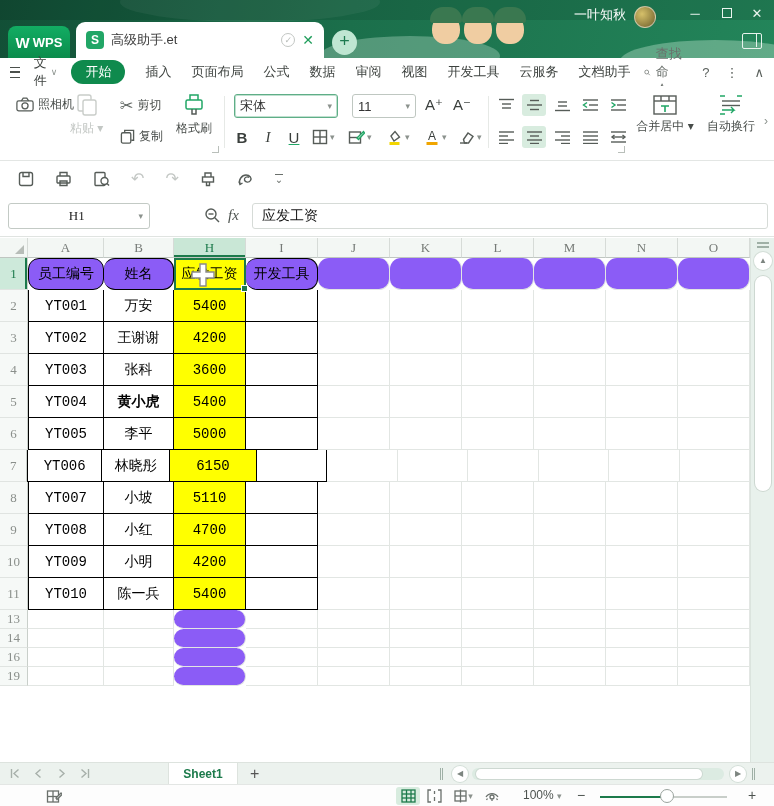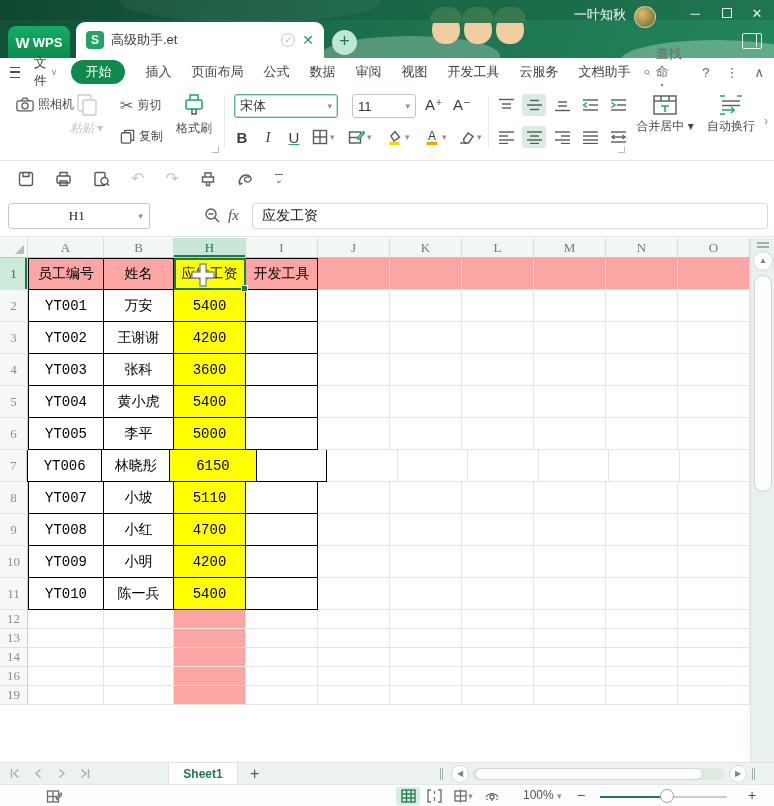--- a/index.html
+++ b/index.html
@@ -49,21 +49,21 @@
   .caret-dn { font-size:9px; color:#8b928d; }
   .mtabs { display:flex; align-items:center; gap:20px; }
   .mtab { color:#3d423f; white-space:nowrap; }
   .mtab.active { background:#0f8a4d; color:#fff; border-radius:13px; padding:3px 14px; }
   .mright { margin-left:auto; display:flex; align-items:center; gap:16px; color:#5a605c; }
   .srch { display:flex; align-items:center; gap:5px; color:#6a706c; }
   .mini-ic { font-size:13px; color:#5a605c; }
   
   .ribbon { position:absolute; left:0; top:86px; width:774px; height:75px; background:#fff; border-bottom:1px solid #e3e6e4; }
   .rb-label { font-size:12px; color:#474c49; }
-  .dis { color:#c3c7c4 !important;font-style:italic; }
+  .dis { color:#c3c7c4 !important; }
   .dis svg { stroke:#c9cdc9 !important; }
   .rbtn { position:absolute; display:flex; align-items:center; gap:4px; }
   .rbig { position:absolute; display:flex; flex-direction:column; align-items:center; gap:2px; }
   svg.lin { stroke:#565c58; fill:none; stroke-width:1.4; }
   .vsep { position:absolute; top:10px; width:1px; height:52px; background:#e6e9e6; }
   .combo { position:absolute; height:24px; border:1px solid #bfc7c1; border-radius:3px; background:#fff;
     display:flex; align-items:center; padding:0 5px; font-size:13px; color:#333; }
   .combo .cv { flex:1; }
   .combo.focus { border-color:#5fae87; box-shadow:0 0 0 1px #bfe0cf inset; }
   .fmt { position:absolute; top:38px; height:26px; display:flex; align-items:center; gap:2px; color:#3a3f3c; }
@@ -99,21 +99,21 @@
   .rownum { background:#f6f9f7; border-right:1px solid #c9cfca; border-bottom:1px solid #e0e4e1;
     display:flex; align-items:center; justify-content:center;
     font-family:"Liberation Serif",serif; font-size:13px; color:#8a8f8b; }
   .rownum.sel { background:#cde9da; color:#1c7a4b; box-shadow:inset -2px 0 0 #1c7a4b; }
   .gcell { border-right:1px solid #e2e6e3; border-bottom:1px solid #e2e6e3;
     display:flex; align-items:center; justify-content:center; overflow:hidden;
     font-family:"Liberation Mono","DejaVu Sans Mono",monospace; font-size:14px; color:#000; }
   .gcell.tb { border-right:1px solid #000; border-bottom:1px solid #000; }
   .gcell.lft { border-left:1px solid #000; }
   .gcell.topb { border-top:1px solid #000; }
-  .gcell.grn { background:#fca5a5; }
+  .gcell.grn { background:#8b5cf6;border-radius:11px; }
   .gcell.yel { background:#ffff00; }
   #selbox { position:absolute; border:2px solid #1c7a4b; z-index:5; pointer-events:none; }
   #fillhandle { position:absolute; width:7px; height:7px; background:#1c7a4b; border:1px solid #fff; z-index:6; }
   #cursor { position:absolute; z-index:7; }
   
   .vscroll { position:absolute; left:750px; top:238px; width:24px; height:524px; background:#e8f1ec; border-left:1px solid #dbe4de; }
   .vs-split { position:absolute; left:6px; top:4px; width:12px; height:2px; border-top:2px solid #9fb0a6; border-bottom:2px solid #9fb0a6; padding-top:2px; }
   .vs-up { position:absolute; left:3px; top:14px; width:18px; height:18px; border-radius:50%; background:#fff;
     color:#7d8580; font-size:8px; text-align:center; line-height:18px; box-shadow:0 0 0 1px #d3ded7; }
   .vs-thumb { position:absolute; left:4px; top:38px; width:16px; height:215px; border-radius:8px; background:#fff; box-shadow:0 0 0 1px #cdd8d1; }
@@ -534,21 +534,21 @@
         <div class="gcell" style="width: 72px;"></div>
         <div class="gcell" style="width: 72px;"></div>
         <div class="gcell" style="width: 72px;"></div>
         <div class="gcell" style="width: 72px;"></div>
         <div class="gcell" style="width: 72px;"></div>
         <div class="gcell" style="width: 72px;"></div>
       </div>
       <div class="g-row" style="height: 32px;">
         <div class="rownum" style="width: 28px;">5</div>
         <div class="gcell tb lft" style="width: 76px;">YT004</div>
-        <div class="gcell tb" style="width: 70px;">黄小虎</div>
+        <div class="gcell tb" style="width: 70px; font-weight: bold;">黄小虎</div>
         <div class="gcell tb yel" style="width: 72px;">5400</div>
         <div class="gcell tb" style="width: 72px;"></div>
         <div class="gcell" style="width: 72px;"></div>
         <div class="gcell" style="width: 72px;"></div>
         <div class="gcell" style="width: 72px;"></div>
         <div class="gcell" style="width: 72px;"></div>
         <div class="gcell" style="width: 72px;"></div>
         <div class="gcell" style="width: 72px;"></div>
       </div>
       <div class="g-row" style="height: 32px;">
@@ -615,33 +615,20 @@
         <div class="gcell" style="width: 72px;"></div>
         <div class="gcell" style="width: 72px;"></div>
         <div class="gcell" style="width: 72px;"></div>
       </div>
       <div class="g-row" style="height: 32px;">
         <div class="rownum" style="width: 28px;">11</div>
         <div class="gcell tb lft" style="width: 76px;">YT010</div>
         <div class="gcell tb" style="width: 70px;">陈一兵</div>
         <div class="gcell tb yel" style="width: 72px;">5400</div>
         <div class="gcell tb" style="width: 72px;"></div>
-        <div class="gcell" style="width: 72px;"></div>
-        <div class="gcell" style="width: 72px;"></div>
-        <div class="gcell" style="width: 72px;"></div>
-        <div class="gcell" style="width: 72px;"></div>
-        <div class="gcell" style="width: 72px;"></div>
-        <div class="gcell" style="width: 72px;"></div>
-      </div>
-      <div class="g-row" style="height: 19px;">
-        <div class="rownum" style="width: 28px;">12</div>
-        <div class="gcell" style="width: 76px;"></div>
-        <div class="gcell" style="width: 70px;"></div>
-        <div class="gcell grn" style="width: 72px;"></div>
-        <div class="gcell" style="width: 72px;"></div>
         <div class="gcell" style="width: 72px;"></div>
         <div class="gcell" style="width: 72px;"></div>
         <div class="gcell" style="width: 72px;"></div>
         <div class="gcell" style="width: 72px;"></div>
         <div class="gcell" style="width: 72px;"></div>
         <div class="gcell" style="width: 72px;"></div>
       </div>
       <div class="g-row" style="height: 19px;">
         <div class="rownum" style="width: 28px;">13</div>
         <div class="gcell" style="width: 76px;"></div>

